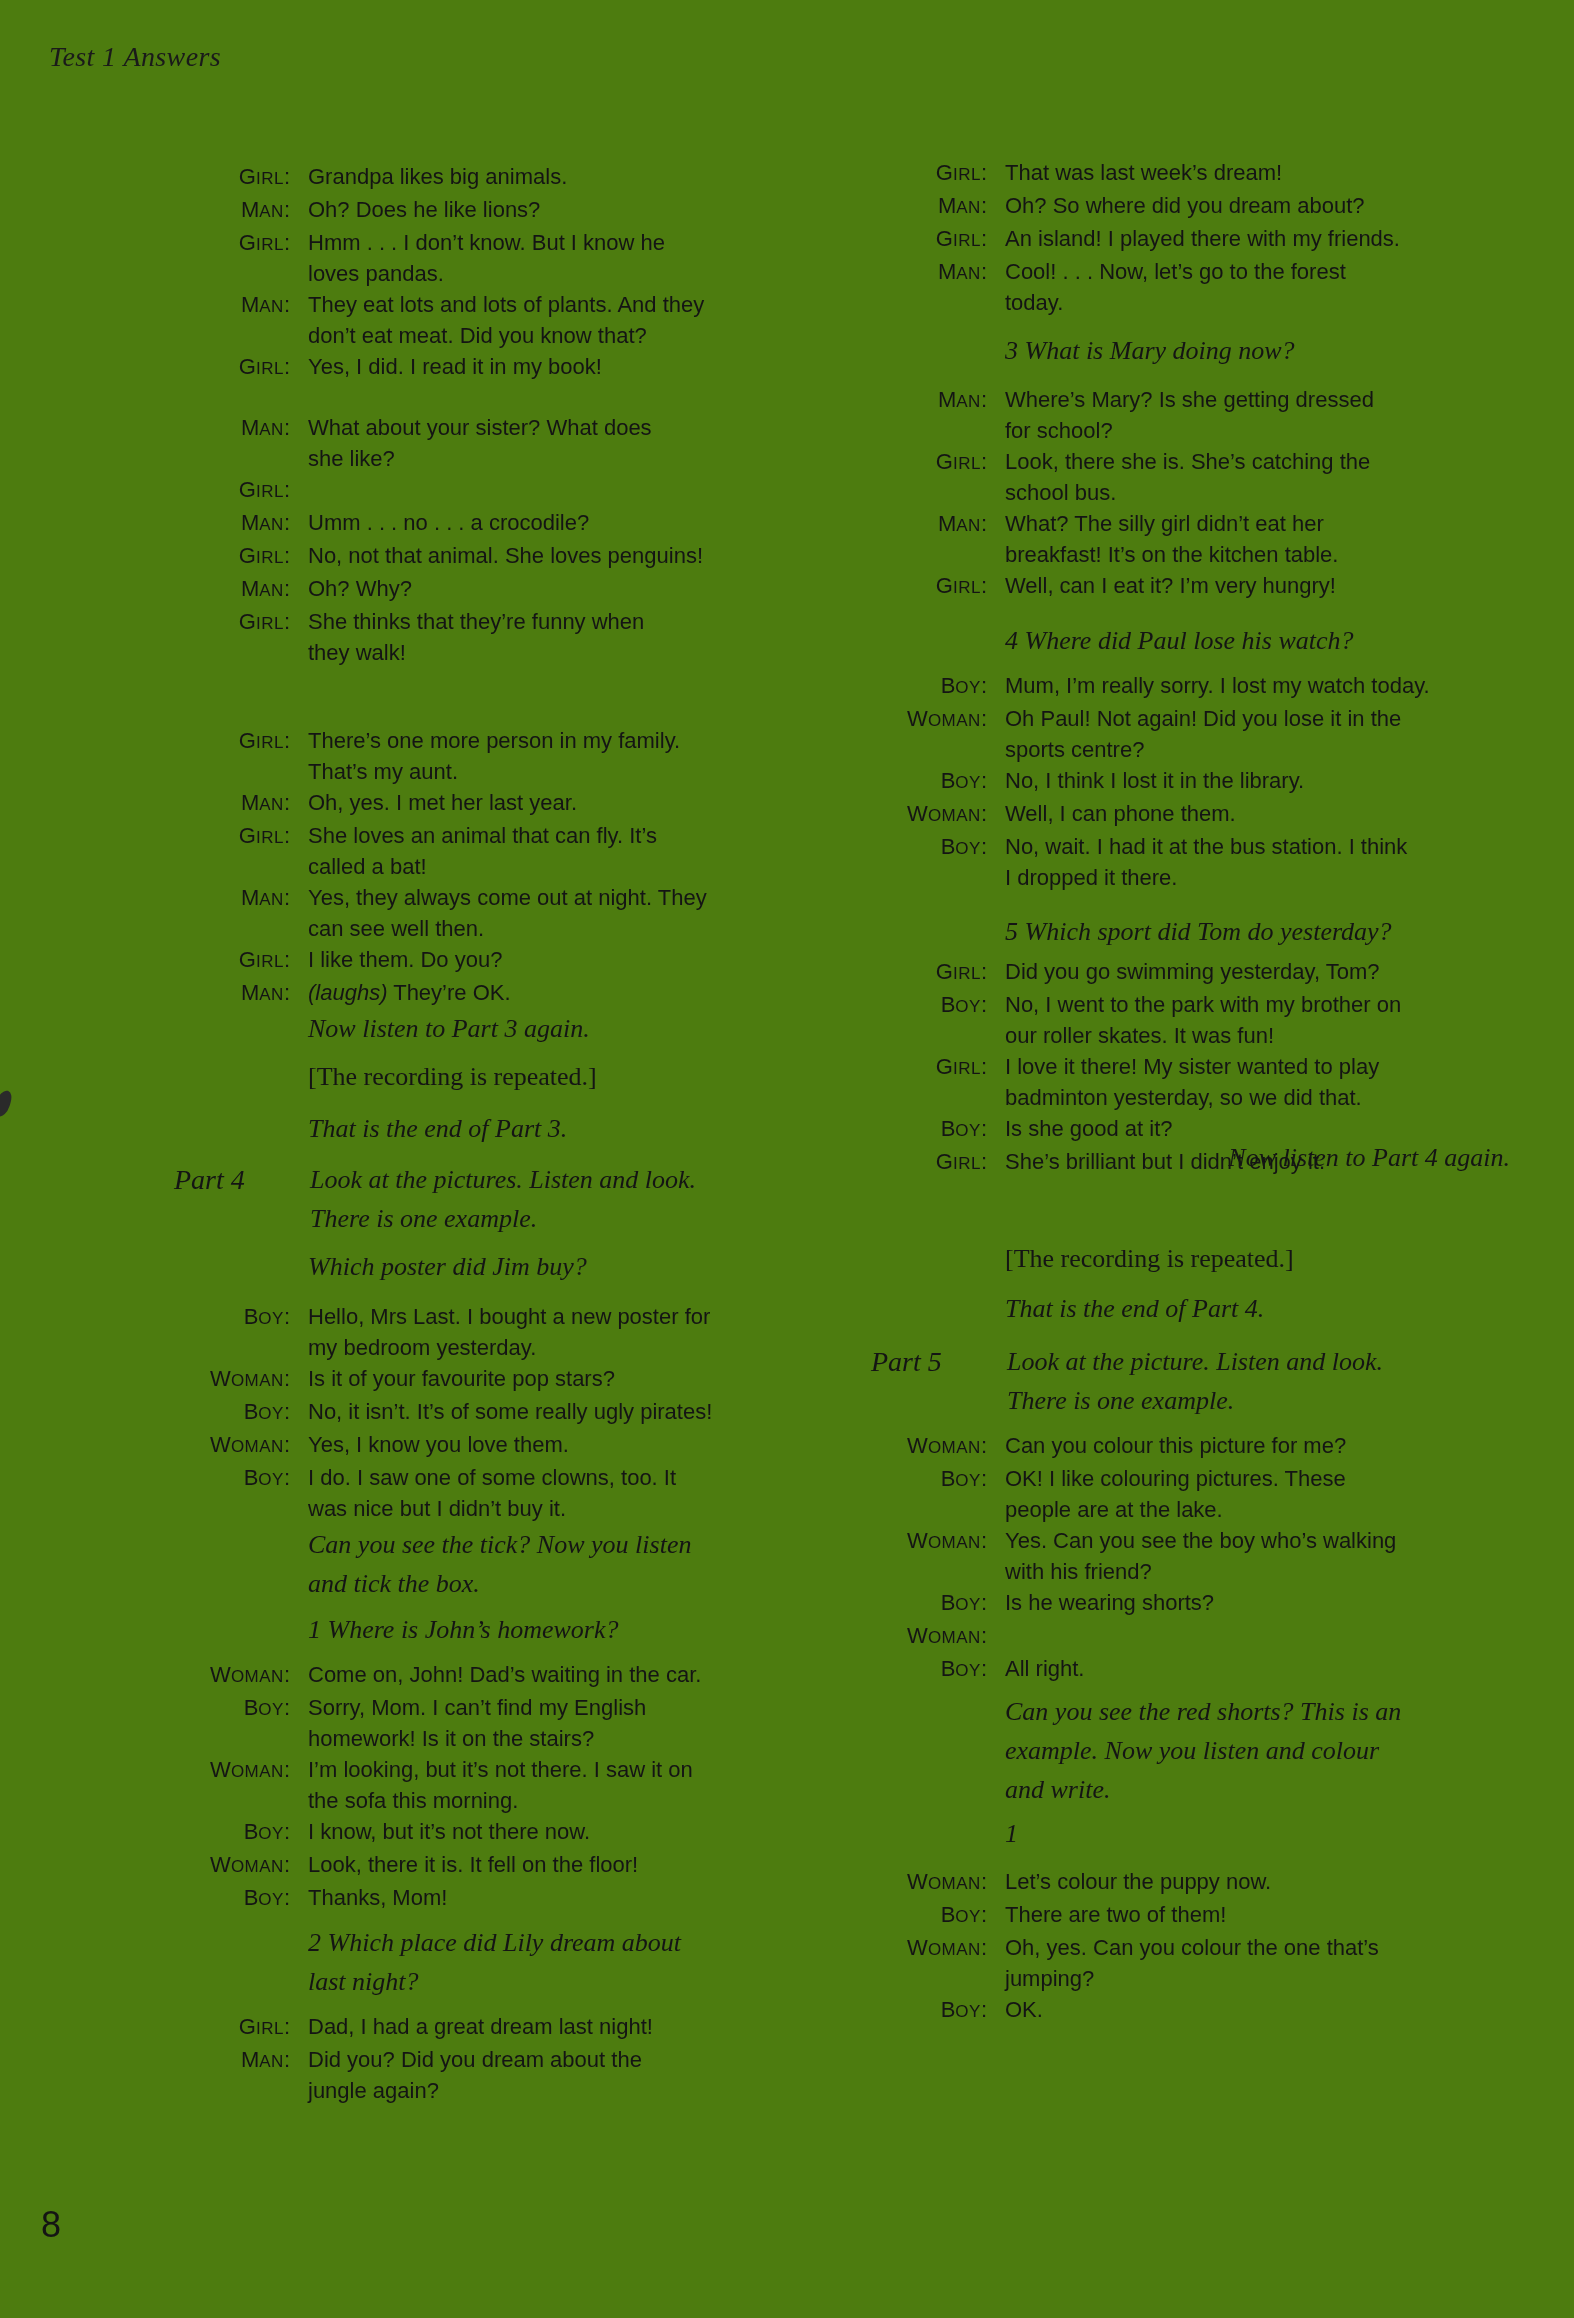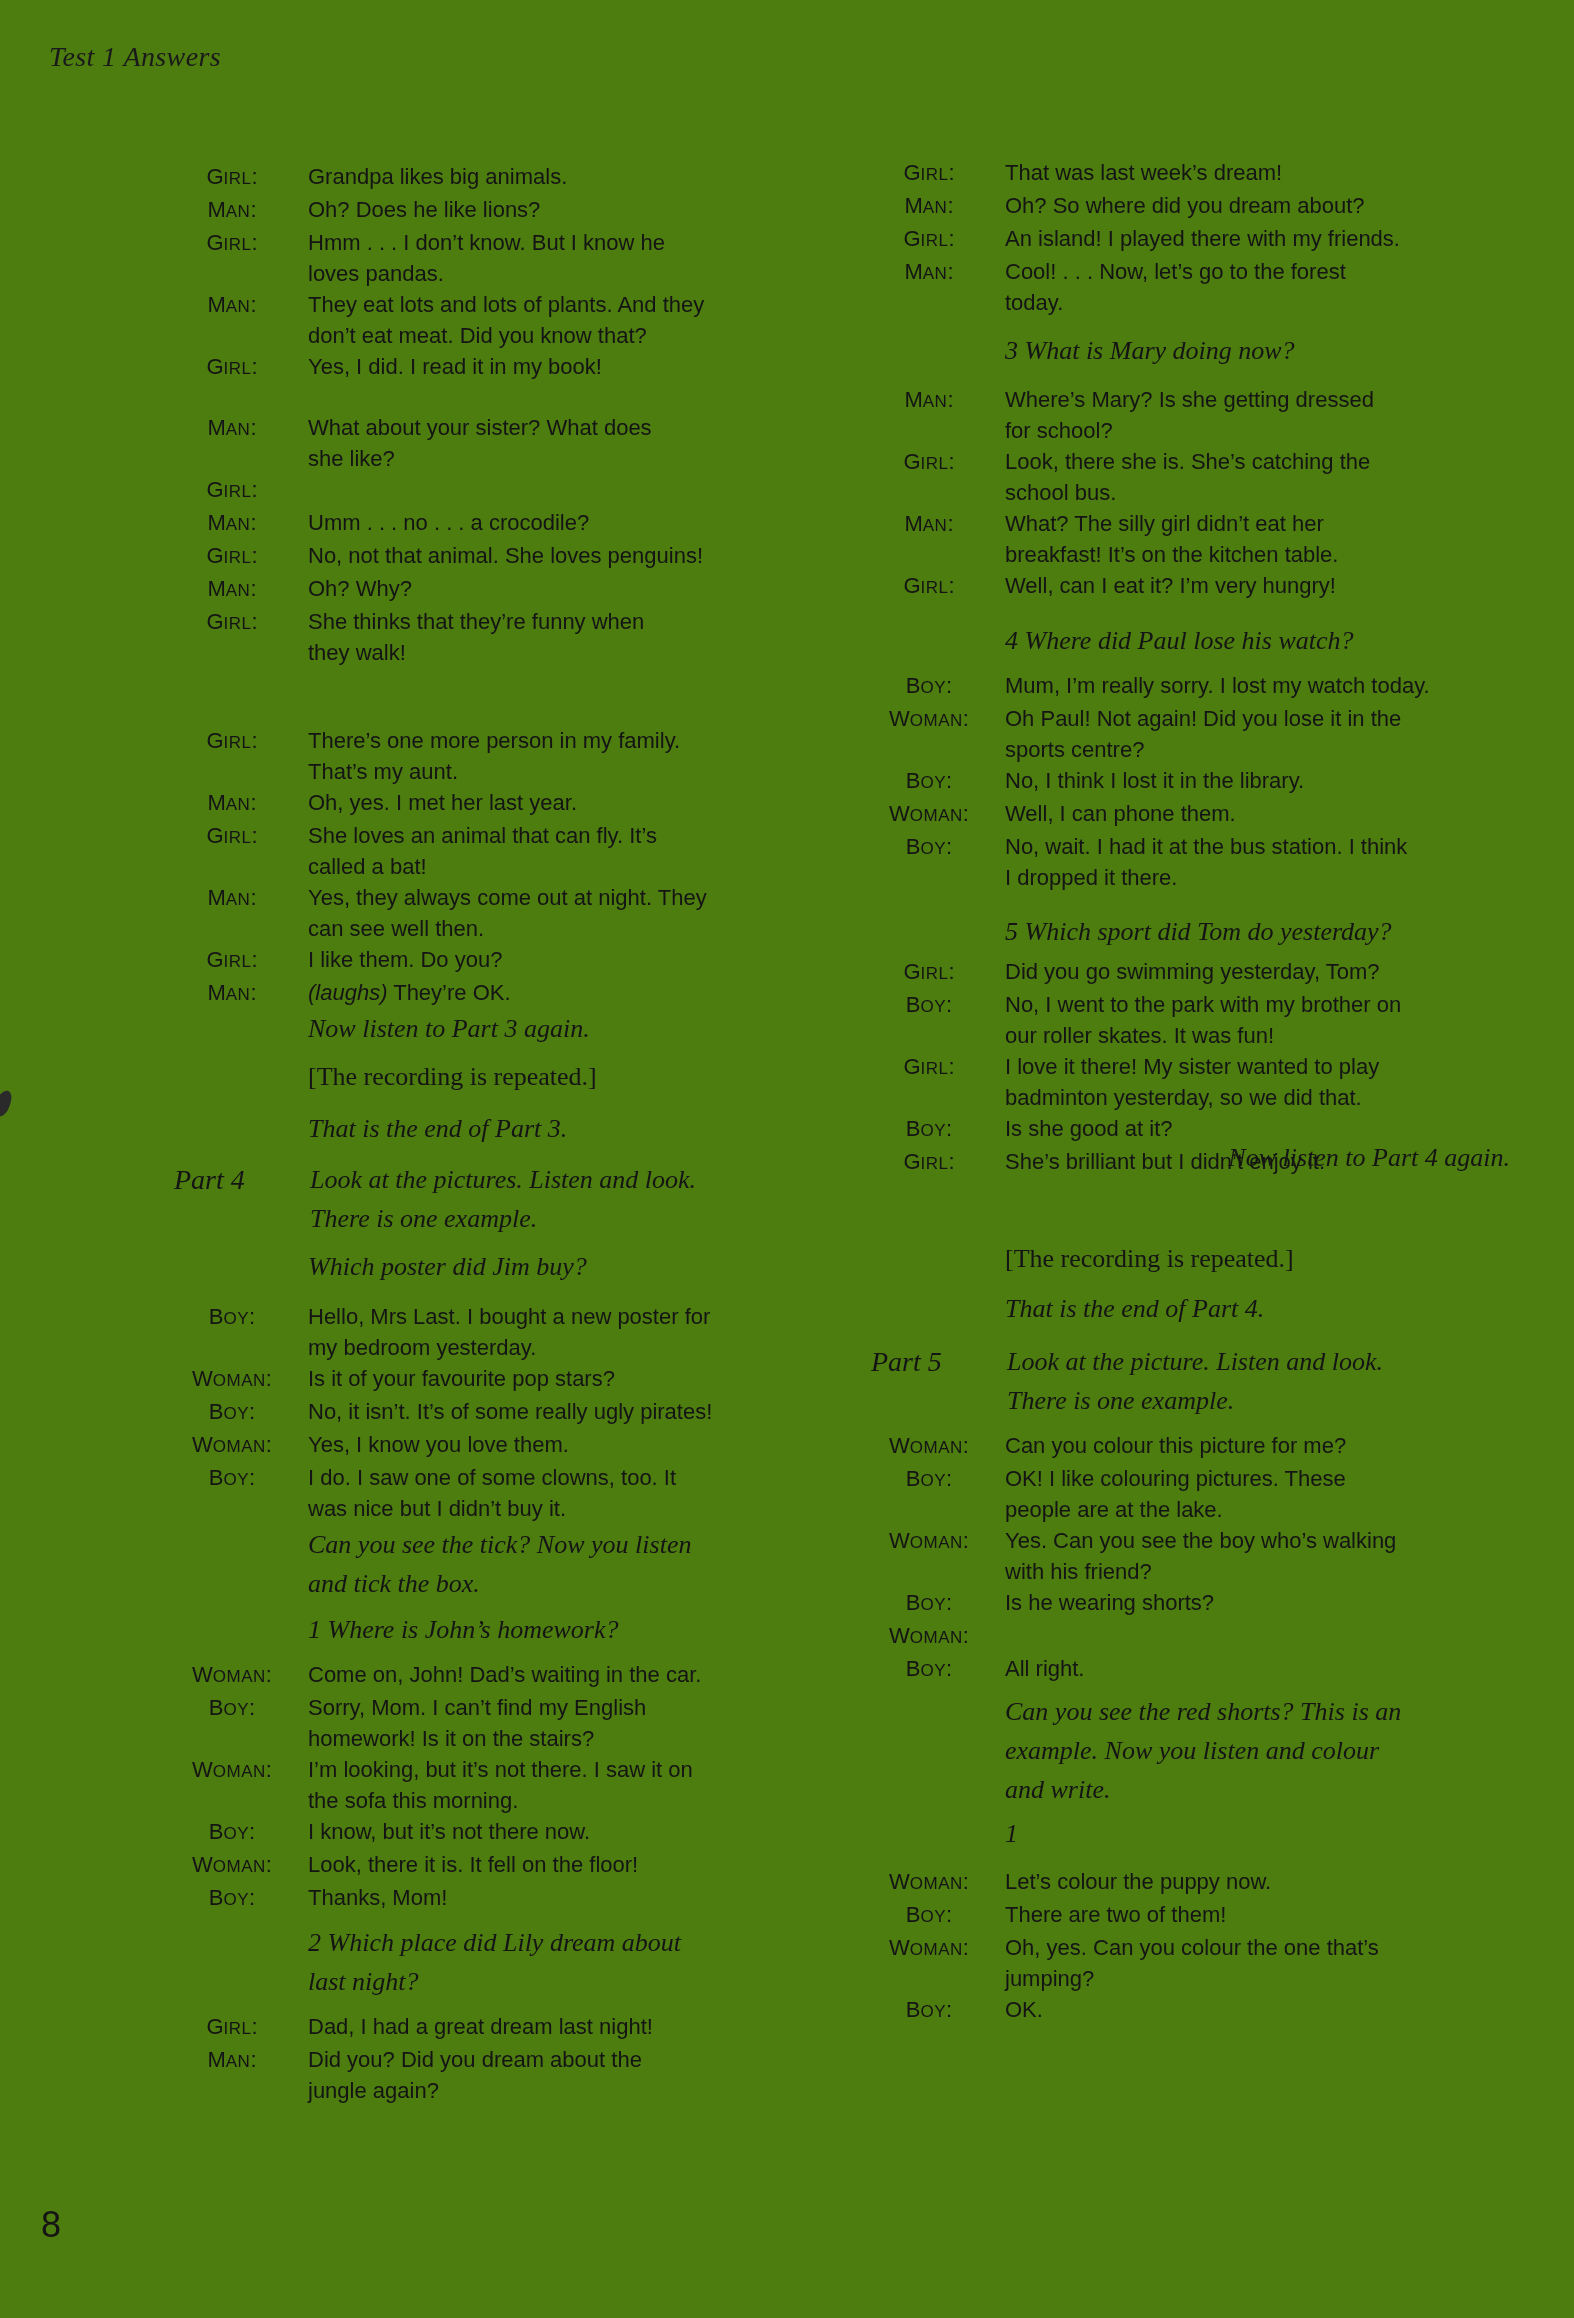--- a/index.html
+++ b/index.html
@@ -7,21 +7,21 @@
         font-family:"Liberation Sans",sans-serif;overflow:hidden;}
   .hdr{position:absolute;left:49px;top:41px;font:italic 28px/32px "Liberation Serif",serif;
        letter-spacing:0.4px;color:#1a1a1a;}
   .pgnum{position:absolute;left:41px;top:2205px;font:400 36px/39px "Liberation Sans",sans-serif;}
   .col{position:absolute;top:0;height:100%;}
   .col-left{left:174px;width:634px;}
   .col-right{left:871px;width:639px;}
   .block{position:absolute;width:100%;}
   .drow{display:grid;grid-template-columns:116px 1fr;column-gap:18px;
         font:400 22px/31px "Liberation Sans",sans-serif;}
-  .spk{text-align:center;white-space:nowrap;}
+  .spk{text-align:right;white-space:nowrap;}
   .spk .sc{font-size:17px;letter-spacing:0.5px;}
   .utx{white-space:nowrap;}
   .utx i{font-style:italic;}
   .stage{margin-left:134px;font:italic 26px/39px "Liberation Serif",serif;white-space:nowrap;}
   .stage.roman{font-style:normal;}
   .qhead{margin-left:134px;font:italic 26px/39px "Liberation Serif",serif;white-space:nowrap;}
   .numhead{margin-left:134px;font:italic 26px/39px "Liberation Serif",serif;}
   .partrow{display:grid;grid-template-columns:116px 1fr;column-gap:20px;}
   .plabel{font:italic 28px/39px "Liberation Serif",serif;white-space:nowrap;}
   .pinstr{font:italic 26px/39px "Liberation Serif",serif;white-space:nowrap;}

